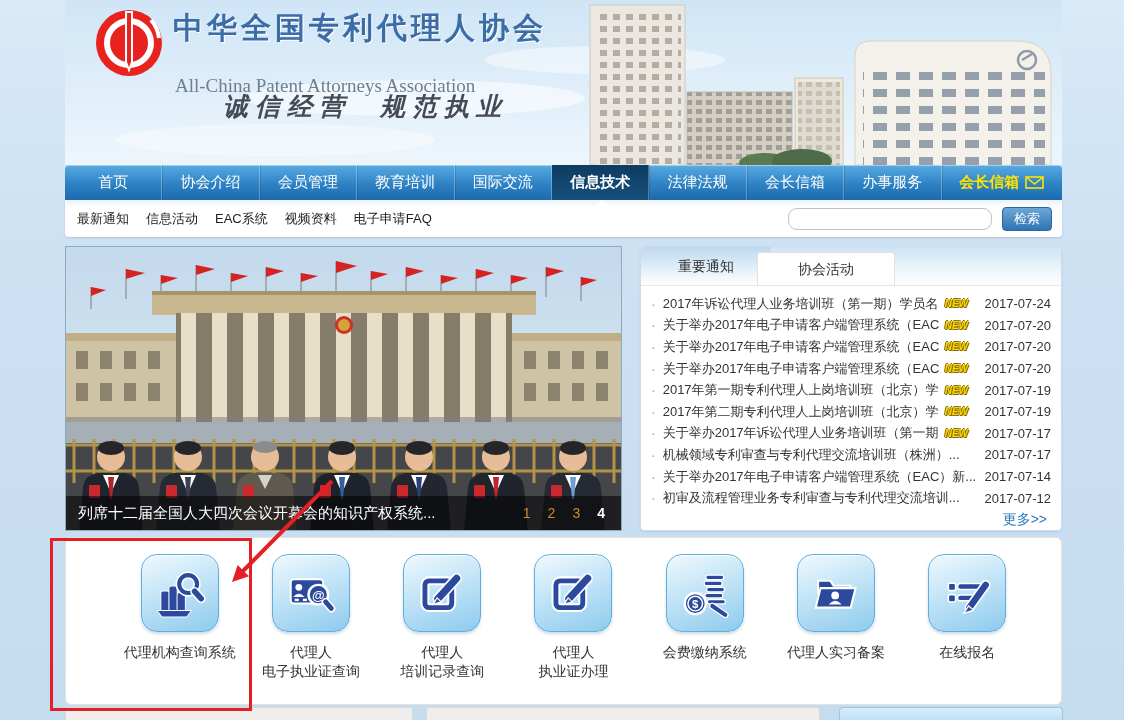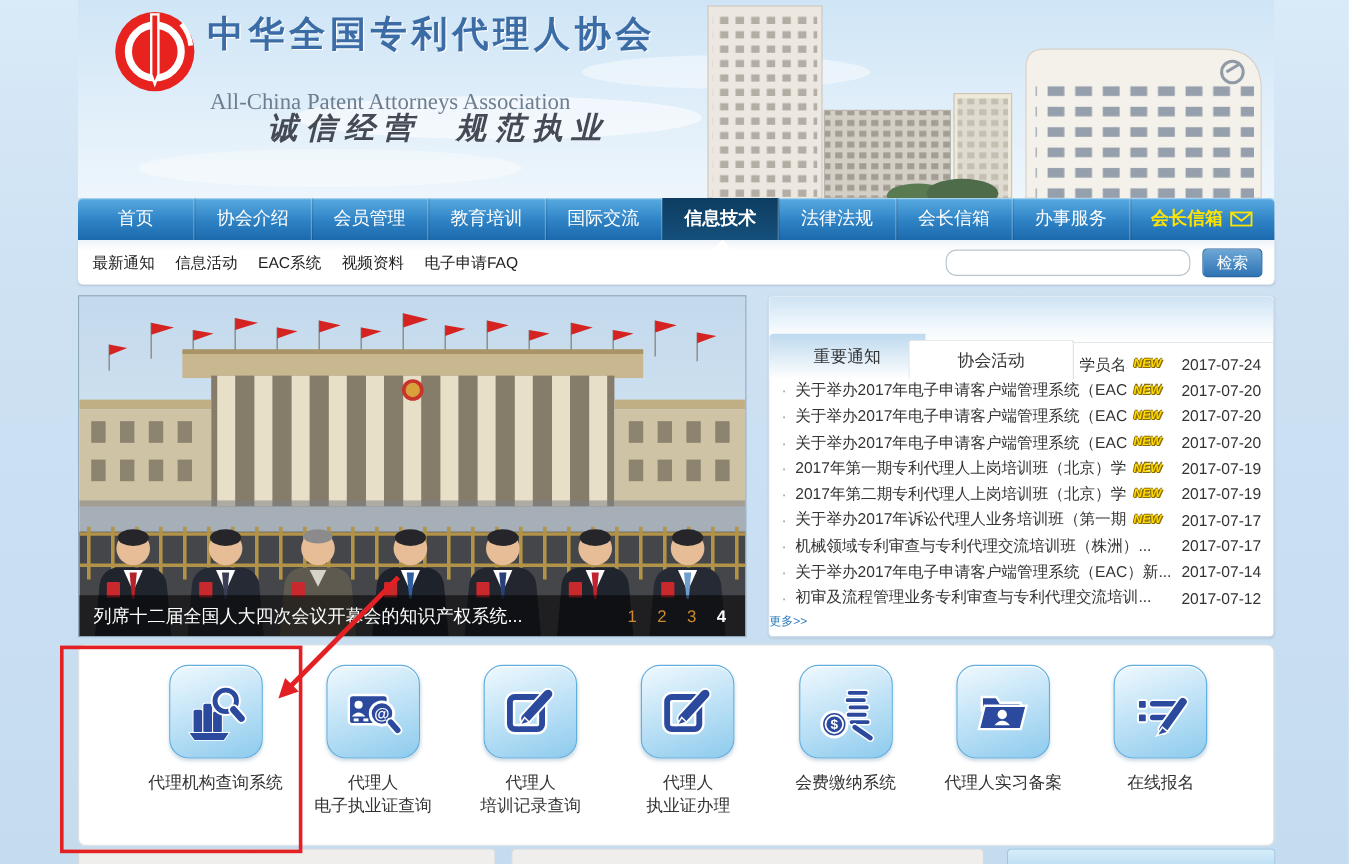--- a/index.html
+++ b/index.html
@@ -48,34 +48,34 @@
     background:rgba(0,0,0,.55);display:flex;align-items:center;}
   .caption{color:#fff;font-size:15px;margin-left:12px;flex:1;white-space:nowrap;overflow:hidden;}
   .pager{display:flex;gap:17px;margin-right:16px;font-size:14px;}
   .pager span{color:#cd8a2e;cursor:pointer;}
   .pager span.on{color:#fff;font-weight:bold;}
   
   .notices{position:absolute;left:640px;top:246px;width:422px;height:285px;background:#fff;
     border:1px solid #cddcea;border-radius:4px;box-sizing:border-box;box-shadow:0 1px 2px rgba(0,0,0,.08);}
   .tabstrip{position:relative;height:38px;background:linear-gradient(180deg,#cde3f4 0%,#f3f9fd 70%,#fdfefe 100%);
     border-bottom:1px solid #e6e6e6;border-radius:4px 4px 0 0;}
-  .tab{position:absolute;text-align:center;font-size:14px;color:#333;cursor:pointer;margin-top:31px;}
+  .tab{position:absolute;text-align:center;font-size:14px;color:#333;cursor:pointer;}
   .tab.t0{left:0;top:0;width:130px;line-height:38px;background:linear-gradient(180deg,#bdd9ee 0%,#ffffff 100%);
     border-right:1px solid #dde8f1;border-radius:4px 0 0 0;}
   .tab.t1{left:116px;top:5px;width:136px;line-height:32px;background:#fff;
     border:1px solid #e2e2e2;border-bottom:none;border-radius:3px 3px 0 0;}
   .notice-list{padding:7px 10px 0 10px;}
   .notice-row{display:flex;align-items:center;height:21.6px;font-size:13px;cursor:pointer;}
   .bullet{color:#9aa4ad;margin-right:7px;font-size:14px;}
   .n-title{color:#333;flex:1;white-space:nowrap;overflow:hidden;text-overflow:clip;}
   .n-new{font-size:10px;font-weight:bold;font-style:italic;color:#ffd900;
     text-shadow:1px 1px 0 #8a6d00,-1px 0 0 #8a6d00,0 -1px 0 #8a6d00,0 1px 0 #8a6d00;
     margin:0 7px 0 6px;letter-spacing:0;}
   .n-date{color:#333;width:76px;text-align:right;}
-  .more{padding:2px 14px 0 0;font-size:10px;color:#2b7bbd;cursor:pointer;}
+  .more{text-align:right;padding:2px 14px 0 0;font-size:14px;color:#2b7bbd;cursor:pointer;}
   
   .quicklinks{position:absolute;left:65px;top:537px;width:997px;height:168px;background:#fff;
     border:1px solid #e2e2e2;border-radius:6px;box-sizing:border-box;display:flex;
     justify-content:space-between;padding:16px 28px 0 48px;}
   .ql{width:138px;display:flex;flex-direction:column;align-items:center;cursor:pointer;}
   .ql-box{width:76px;height:76px;border-radius:16px;border:1px solid #62aede;
     background:linear-gradient(160deg,#f0f9fe 0%,#c3e4f7 45%,#8ecbed 100%);
     box-shadow:inset 0 1px 0 #fff,0 2px 3px rgba(60,110,150,.25);
     display:flex;align-items:center;justify-content:center;}
   .ql-label{margin-top:11px;font-size:14px;color:#333;text-align:center;line-height:19px;}

